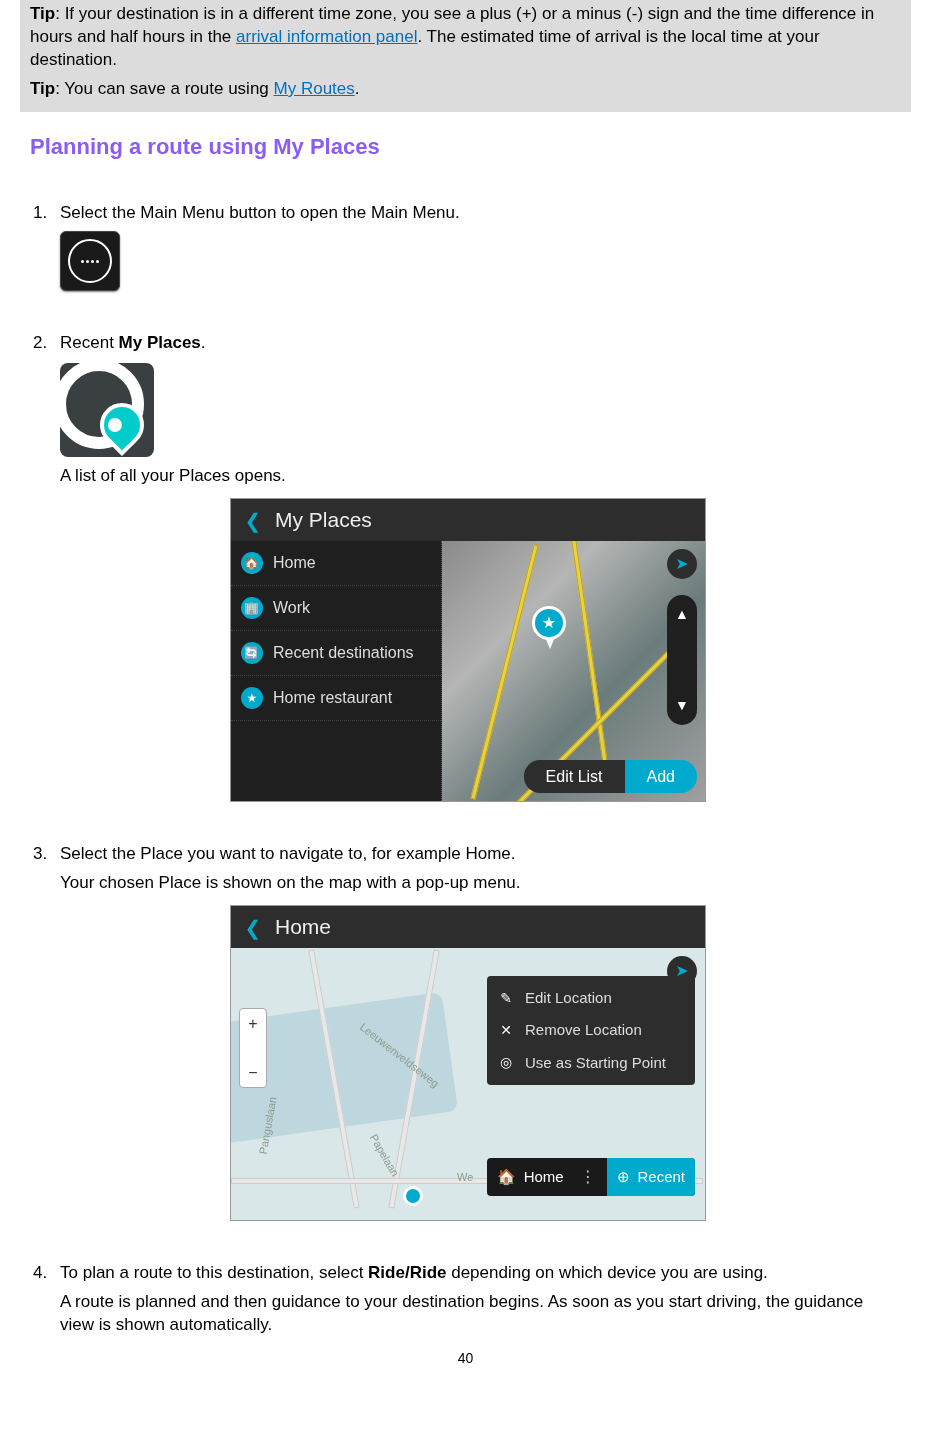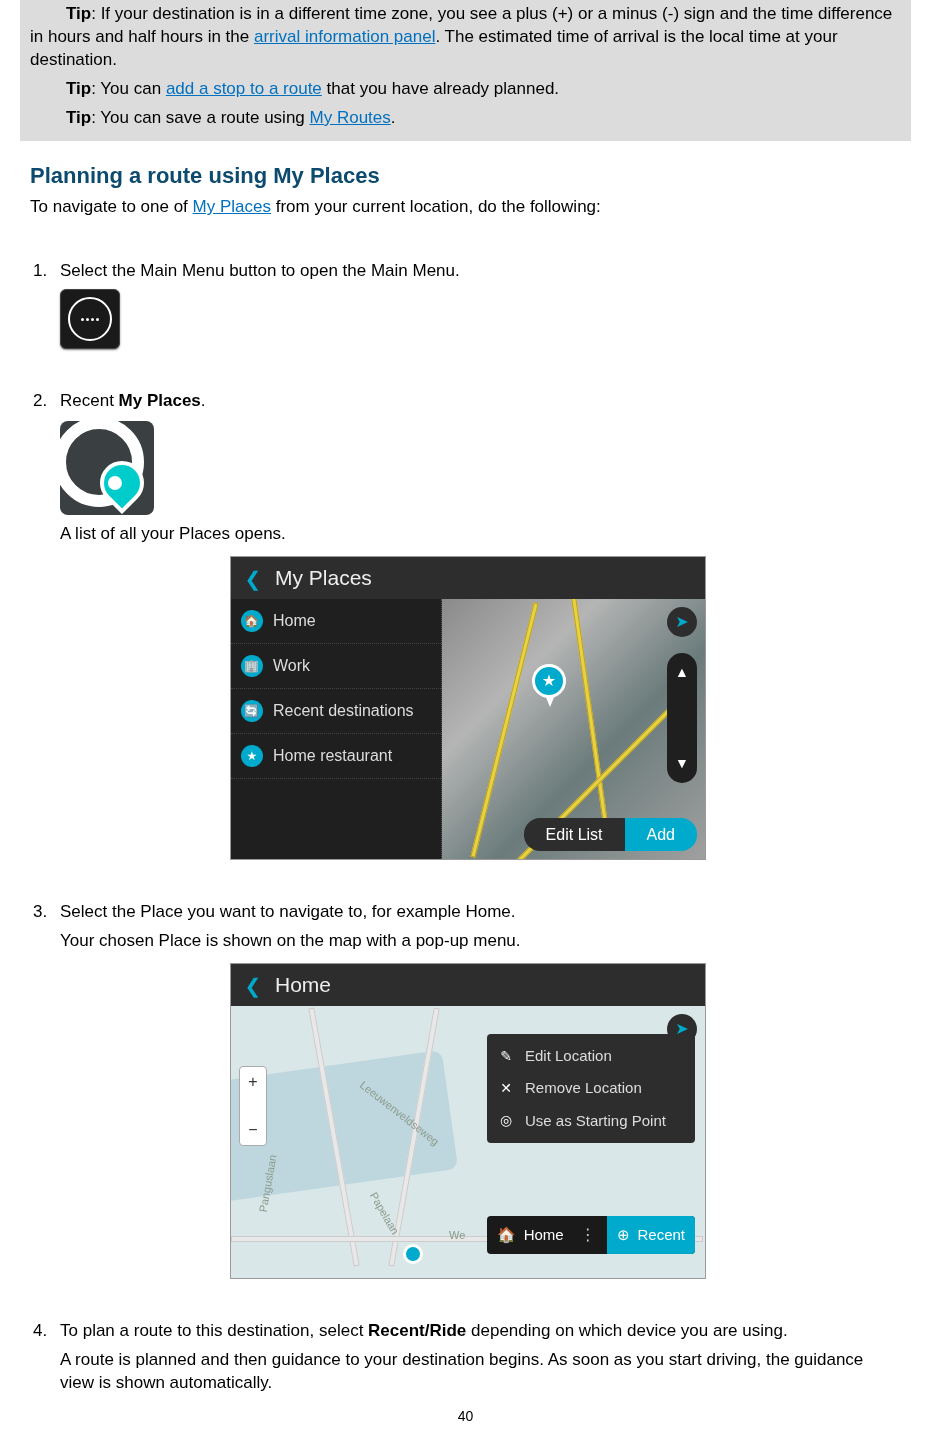--- a/index.html
+++ b/index.html
@@ -17,28 +17,28 @@
   }
   .tips-box {
     background: #dcdcdc;
     padding: 0 10px 8px 10px;
     margin: 0 -10px 20px -10px;
   }
   .tips-box p {
     margin: 0;
     padding: 3px 0;
   }
-  .tip-label { font-weight: bold; margin-left: 36px; }
+  .tip-label { font-weight: bold; }
   a.link {
     color: #0070c0;
     text-decoration: underline;
     cursor: pointer;
   }
   h2.section-title {
-    color: #0c4a6e;
+    color: #8b5cf6;
     font-size: 22px;
     font-weight: bold;
     margin: 18px 0 6px 0;
   }
   p { margin: 6px 0; }
   ol.steps {
     padding-left: 22px;
     margin: 4px 0;
   }
   ol.steps > li {
@@ -336,32 +336,26 @@
 </head>
 <body>
 
 <div class="page">
 
   <div class="tips-box">
     <p>
       <span class="tip-label">Tip</span><span>: If your destination is in a different time zone, you see a plus (+) or a minus (-) sign and the time difference in hours and half hours in the </span><a class="link">arrival information panel</a><span>. The estimated time of arrival is the local time at your destination.</span>
     </p>
     <p>
-      <span class="tip-label">Tip</span><span>: You can </span><a class="link">add a stop to a route</a><span> that you have already planned.</span>
-    </p>
-    <p>
       <span class="tip-label">Tip</span><span>: You can save a route using </span><a class="link">My Routes</a><span>.</span>
     </p>
   </div>
 
   <h2 class="section-title">Planning a route using My Places</h2>
 
-  <p>
-    <span>To navigate to one of </span><a class="link">My Places</a><span> from your current location, do the following:</span>
-  </p>
 
   <ol class="steps">
     <li>
       <p>Select the Main Menu button to open the Main Menu.</p>
       <div class="icon-box">
         <div class="icon-circle">
           <span class="dot"></span>
             <span class="dot"></span>
             <span class="dot"></span>
             <span class="dot"></span>
@@ -433,21 +427,21 @@
         </div>
         <div class="ss-body">
           <div class="ss-map">
             <div class="water w1"></div>
             <div class="road r4"></div>
             <div class="road r5"></div>
             <div class="road r6"></div>
             <div class="road-label" style="left:8px; top:170px; transform:rotate(-80deg);">Panguslaan</div>
             <div class="road-label" style="left:120px; top:100px; transform:rotate(38deg);">Leeuwenveldseweg</div>
             <div class="road-label" style="left:130px; top:200px; transform:rotate(60deg);">Papelaan</div>
-            <div class="road-label" style="left:218px; top:222px;text-align:right;">We</div>
+            <div class="road-label" style="left:226px; top:222px;text-align:right;">We</div>
             <div class="zoom2">
               <span>+</span>
               <span>−</span>
             </div>
             <div class="compass">➤</div>
 
             <div class="popup">
               <div class="popup-item">
                 <span class="pi-icon">✎</span>
                 <span>Edit Location</span>
@@ -474,20 +468,20 @@
               </div>
             </div>
             <div class="home-pin"></div>
           </div>
         </div>
       </div>
     </li>
 
     <li>
       <p>
-        <span>To plan a route to this destination, select </span><span class="bold">Recent/Ride</span><span> depending on which device you are using.</span>
+        <span>To plan a route to this destination, select </span><span class="bold">Ride/Ride</span><span> depending on which device you are using.</span>
       </p>
       <p>A route is planned and then guidance to your destination begins. As soon as you start driving, the guidance view is shown automatically.</p>
     </li>
   </ol>
 
   <div class="page-number">40</div>
 </div>
 
 </body></html>

